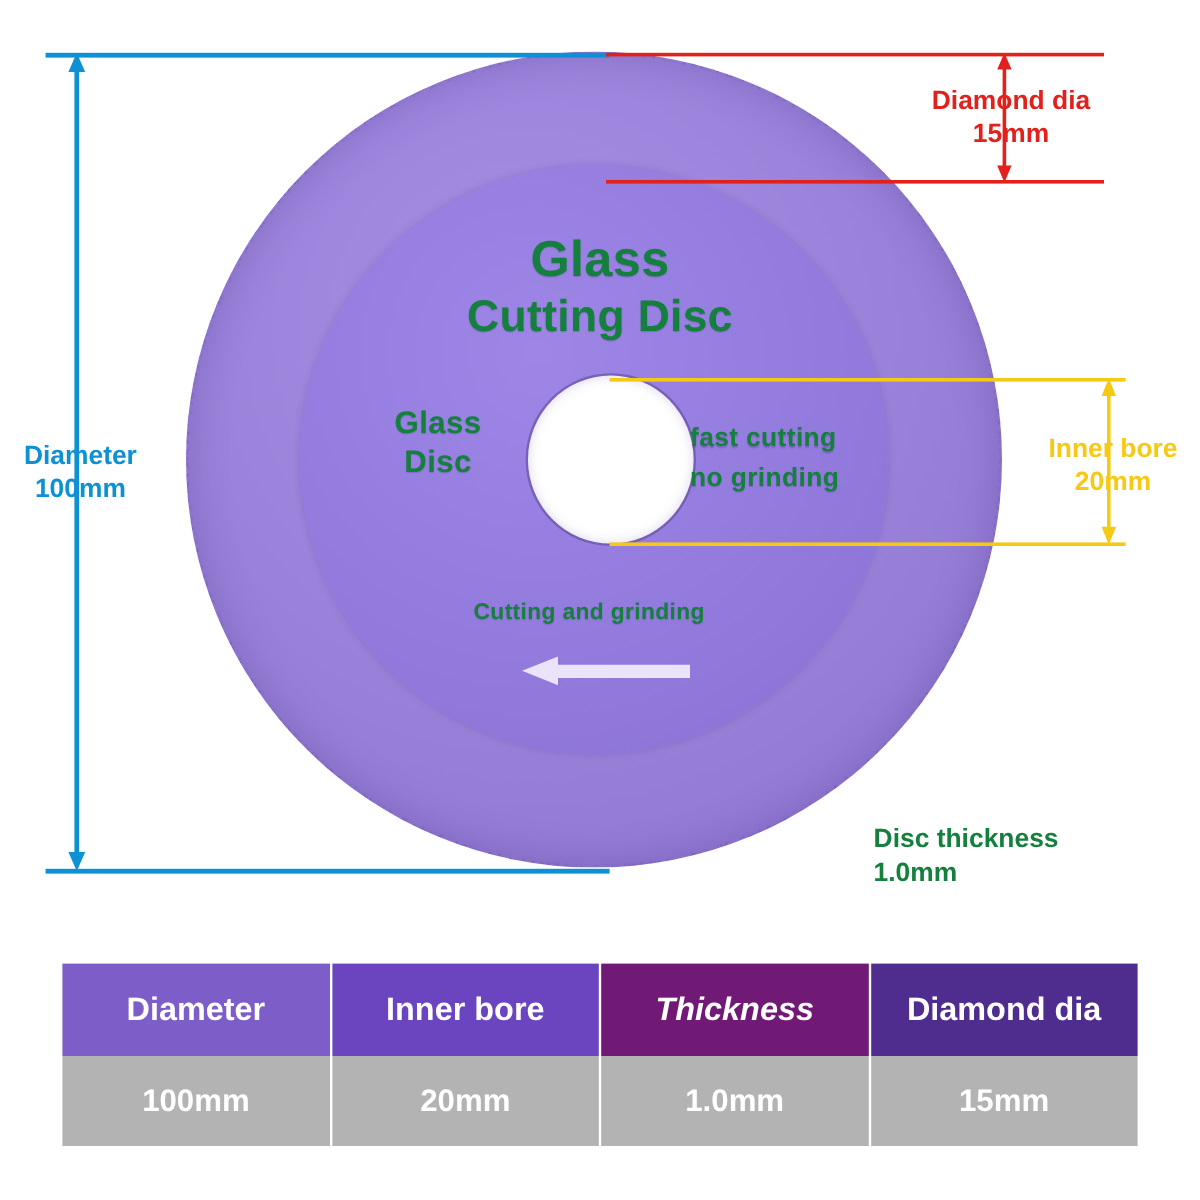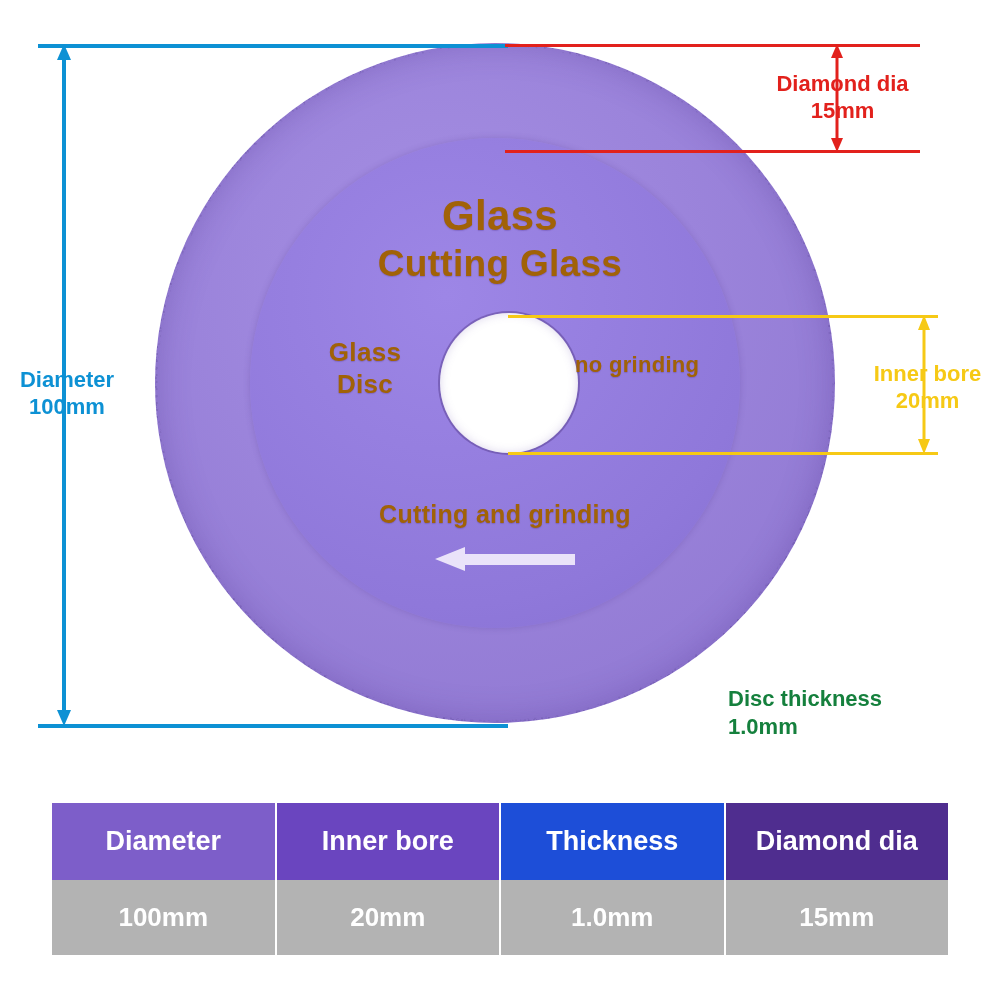--- a/index.html
+++ b/index.html
@@ -68,37 +68,37 @@
     width: 138px;
     height: 140px;
     border-radius: 50%;
     background: #ffffff;
     box-shadow: 0 0 0 2px rgba(60,35,110,0.35), inset 0 0 10px rgba(120,95,180,0.25);
   }
 
   
   .disc-text {
     position: absolute;
-    color: #a16207;
+    color: #15803d;
     font-weight: bold;
     text-align: center;
     text-shadow: 0 1px 1px rgba(90,60,150,0.35);
     letter-spacing: 0.3px;
   }
   #disc-title-1 { left: 380px; top: 192px; width: 240px; font-size: 42px; }
   #disc-title-2 { left: 340px; top: 243px; width: 320px; font-size: 37px; }
   #disc-left-text {
     left: 290px; top: 336px; width: 150px;
     font-size: 26px; line-height: 32px;
   }
   #disc-right-text {
     left: 575px; top: 348px; width: 180px;
     font-size: 22px; line-height: 33px; text-align: left;
   }
-  #disc-bottom-text { left: 330px; top: 500px; width: 350px; font-size: 25px; }
+  #disc-bottom-text { left: 316px; top: 500px; width: 350px; font-size: 19px; }
 
   .disc-arrow {
     position: absolute;
     left: 435px;
     top: 546px;
     width: 140px;
     height: 26px;
   }
   .disc-arrow svg { display: block; }
 
@@ -226,28 +226,29 @@
 
   <div class="disc-outer">
     <div class="disc-rim-texture"></div>
     <div class="disc-inner-face"></div>
   </div>
 
   <div class="disc-bore"></div>
 
   <div class="disc-text" id="disc-title-1">Glass</div>
 
-  <div class="disc-text" id="disc-title-2">Cutting Glass</div>
+  <div class="disc-text" id="disc-title-2">Cutting Disc</div>
 
   <div class="disc-text" id="disc-left-text">
       <div>Glass</div>
       <div>Disc</div>
     </div>
 
   <div class="disc-text" id="disc-right-text">
+      <div>fast cutting</div>
       <div>no grinding</div>
     </div>
 
   <div class="disc-text" id="disc-bottom-text">Cutting and grinding</div>
 
   <div class="disc-arrow">
     <svg width="140" height="26" viewBox="0 0 140 26">
       <path d="M0 13 L30 1 L30 8 L140 8 L140 19 L30 19 L30 25 Z" fill="#efe9fb" opacity="0.95"></path>
     </svg>
   </div>
@@ -307,21 +308,21 @@
     <div class="spec-head" style="background: rgb(125, 94, 201);">Diameter</div>
     <div class="spec-val" style="background: rgb(179, 179, 179);">100mm</div>
   </div>
 
   <div class="spec-col">
     <div class="spec-head" style="background: rgb(106, 69, 191);">Inner bore</div>
     <div class="spec-val" style="background: rgb(179, 179, 179);">20mm</div>
   </div>
 
   <div class="spec-col">
-    <div class="spec-head" style="background: #1d4ed8;">Thickness</div>
+    <div class="spec-head" style="background: #701a75; font-style: italic;">Thickness</div>
     <div class="spec-val" style="background: rgb(179, 179, 179);">1.0mm</div>
   </div>
 
   <div class="spec-col">
     <div class="spec-head" style="background: rgb(79, 45, 143);">Diamond dia</div>
     <div class="spec-val" style="background: rgb(179, 179, 179);">15mm</div>
   </div>
 
 </div>
 

